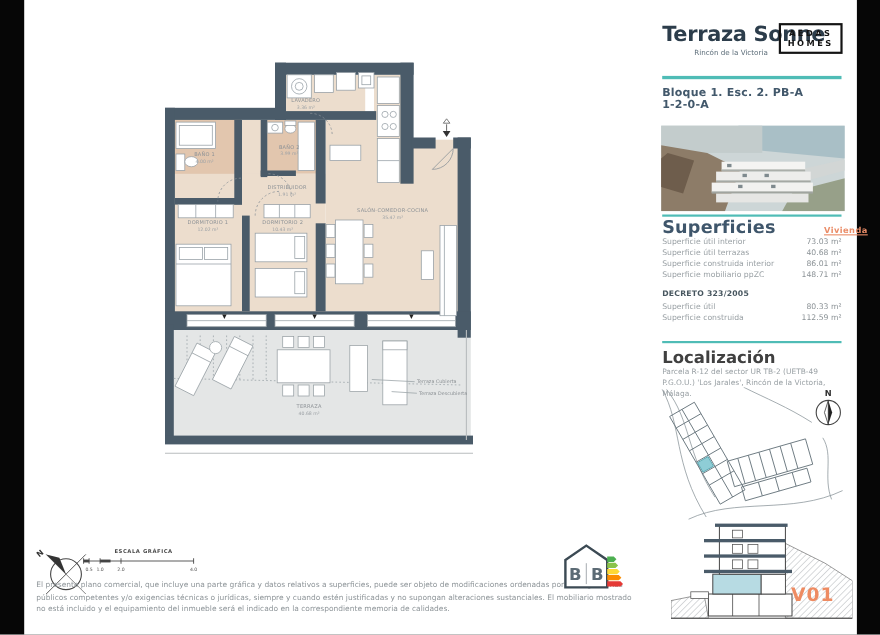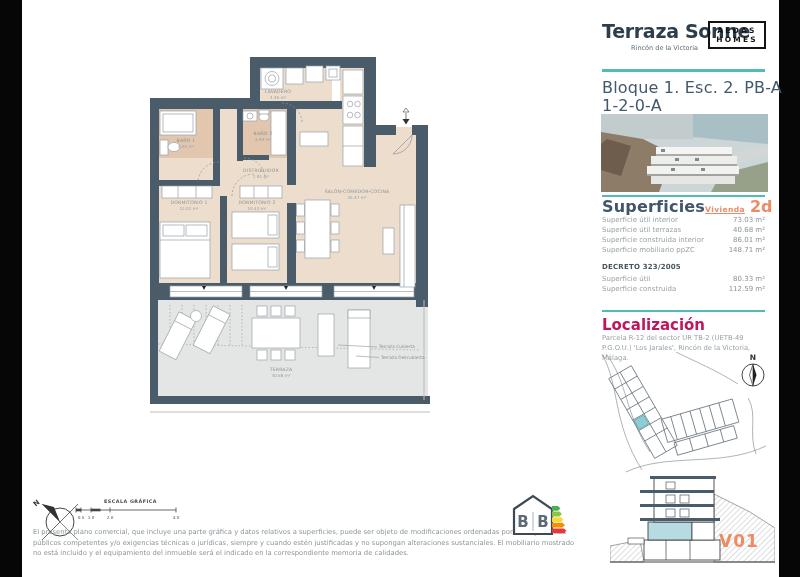--- a/index.html
+++ b/index.html
@@ -10,31 +10,31 @@
   .bar.right{right:0;width:21px;}
   .abs{position:absolute;}
 
   
   .project-title{left:602px;top:20px;font-size:19px;font-weight:bold;color:#2c3d4b;letter-spacing:-.3px;}
   .project-sub{left:602px;top:44px;width:96px;text-align:right;font-size:6.5px;color:#5c6d79;}
   .brand-box{left:708px;top:21px;width:54px;height:24px;border:2px solid #141414;display:flex;flex-direction:column;
              align-items:center;justify-content:center;line-height:1.2;}
   .brand-box span{font-size:7.5px;font-weight:bold;letter-spacing:2.2px;color:#141414;}
   .rule{height:2.5px;background:#4fbcb6;}
-  .block-heading{left:602px;top:79px;font-size:16px;font-weight:normal;color:#42586b;line-height:1.1;letter-spacing:.2px;}
-  .sup-head{left:602px;top:197px;width:163px;display:flex;align-items:flex-end;}
+  .block-heading{left:602px;top:79px;font-size:10px;font-weight:bold;color:#42586b;line-height:1.1;letter-spacing:.2px;}
+  .sup-head{left:602px;top:197px;width:163px;display:flex;align-items:flex-end;gap:44px;}
   .sup-title{font-size:16px;font-weight:bold;color:#3f566b;letter-spacing:.2px;}
   .sup-viv{margin-left:auto;font-size:7.5px;color:#ea8c67;font-weight:bold;padding-bottom:2px;letter-spacing:.4px;text-decoration:underline;}
   .sup-type{font-size:16px;color:#ea8c67;font-weight:bold;margin-left:5px;}
   .rows{left:602px;top:215px;width:163px;}
   .row{display:flex;justify-content:space-between;font-size:7px;color:#9aa1a5;height:10px;line-height:10px;}
   .row .val{color:#8b9296;}
   .decreto{left:602px;top:263px;font-size:7px;font-weight:bold;color:#47565f;letter-spacing:.2px;}
   .rows2{left:602px;top:274px;width:163px;}
-  .loc-title{left:602px;top:316px;font-size:15px;font-weight:bold;color:#be185d;}
+  .loc-title{left:602px;top:316px;font-size:15px;font-weight:bold;color:#404040;}
   .loc-addr{left:602px;top:333px;width:152px;font-size:6.8px;color:#9aa1a5;line-height:1.5;}
   .v01{left:719px;top:531px;font-size:17px;font-weight:bold;color:#ee8b62;letter-spacing:1px;}
 
   
   .watermark{left:162px;top:254px;font-size:45px;font-weight:bold;color:#c7cbcd;opacity:.55;
              letter-spacing:5px;z-index:6;pointer-events:none;}
   svg text{font-family:"DejaVu Sans","Liberation Sans",sans-serif;}
   .room-label{fill:#8d9296;font-size:4.6px;letter-spacing:.2px;}
   .room-area{fill:#9da2a6;font-size:4.2px;}
   .tiny-note{fill:#8d9296;font-size:4.4px;}

